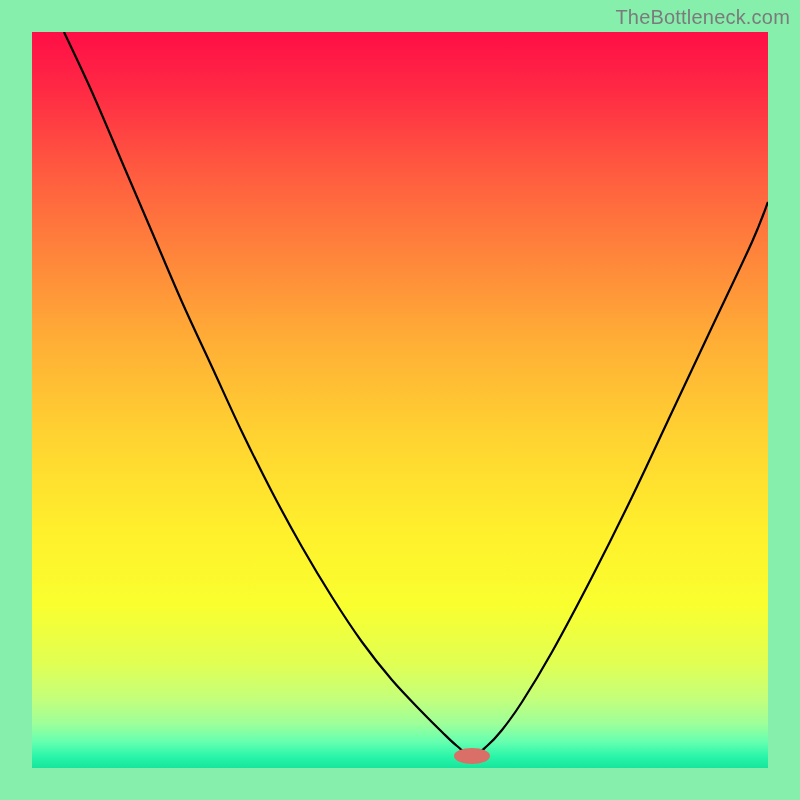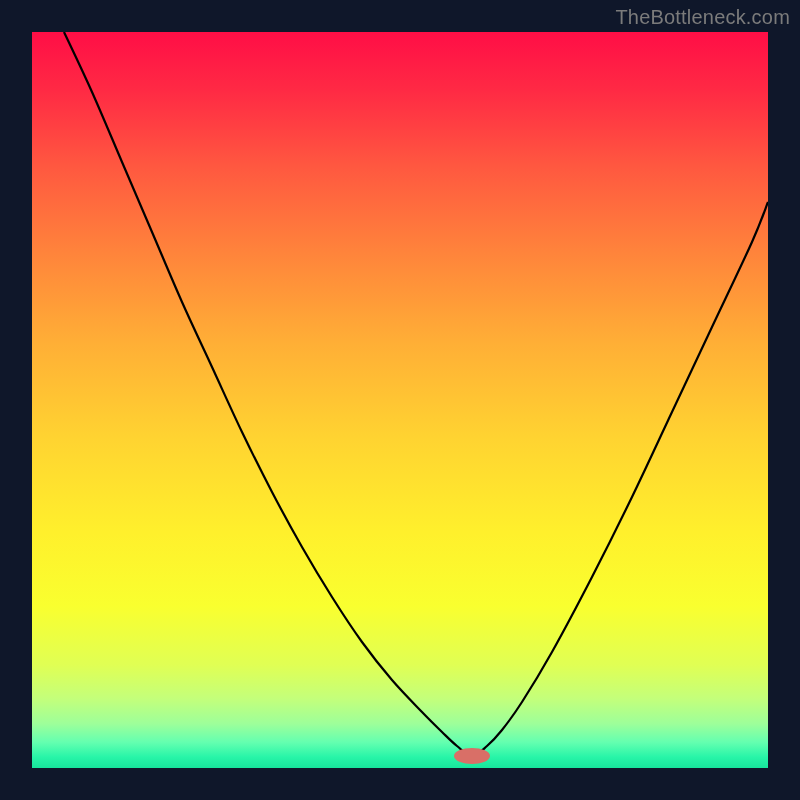--- a/index.html
+++ b/index.html
@@ -10,21 +10,21 @@
     background: #000;
     overflow: hidden;
     font-family: Arial, Helvetica, sans-serif;
   }
   .frame {
     position: absolute;
     top: 0;
     left: 0;
     width: 800px;
     height: 800px;
-    background: #0f172a;
+    background: #86efac;
   }
   .plot {
     position: absolute;
     top: 32px;
     left: 32px;
     width: 736px;
     height: 736px;
     overflow: hidden;
   }
   .watermark {

